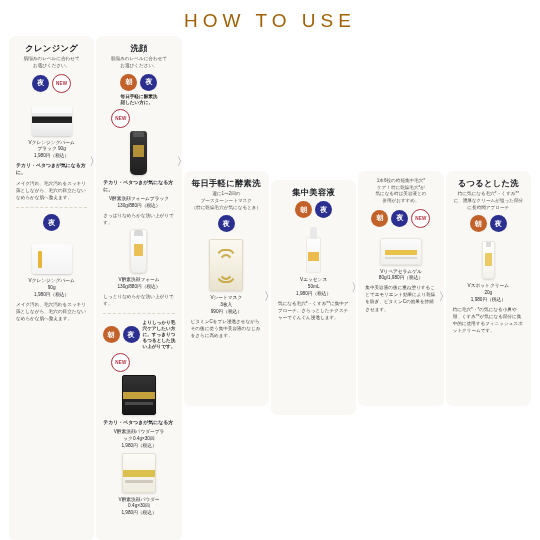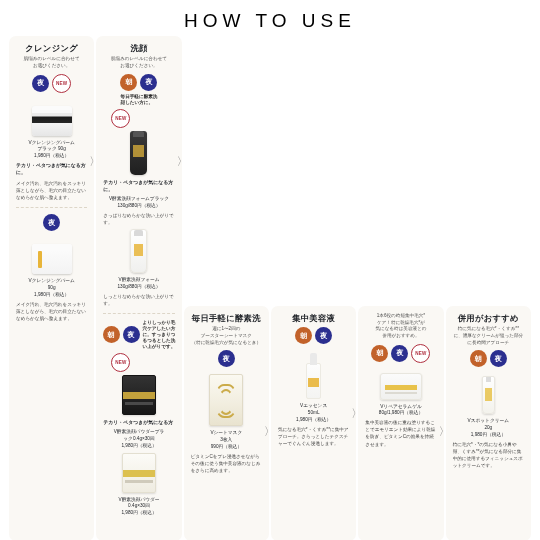--- a/index.html
+++ b/index.html
@@ -14,30 +14,30 @@
     color: #2b2b2b;
     overflow: hidden;
     position: relative;
   }
 
   
   .page-title {
     text-align: center;
     font-size: 19px;
     letter-spacing: 5px;
-    color: #000000;
+    color: #a16207;
     padding-top: 10px;
     padding-bottom: 4px;
     font-weight: 400;
   }
 
   
   .columns {
     display: flex;
-    align-items: flex-end;
+    align-items: center;
     padding: 0 8px;
     box-sizing: border-box;
     width: 540px;
     position: relative;
   }
   .col {
     position: relative;
     box-sizing: border-box;
     flex: 1 1 0;
     padding: 0 1px;
@@ -461,21 +461,21 @@
           <div class="prod-name">Vリペアセラムゲル
 80g/1,980円（税込）</div>
           <div class="prod-desc">集中美容液の後に重ね塗りすることでエモリエント効果により乾燥を防ぎ、ビタミンCの効果を持続させます。</div>
         </div>
       </div>
       <div class="arrow" style="right:-5px; top:120px;">〉</div>
     </div>
 
     <div class="col">
       <div class="card" style="min-height:235px;">
-        <div class="col-title">併用がおすすめ</div>
+        <div class="col-title">るつるとした洗</div>
         <div class="col-sub">特に気になる毛穴*・くすみ**
 に、濃厚なクリームが狙った部分
 に長時間アプローチ</div>
         <div>
           <div class="badge-row">
             <div class="badge morning">朝</div>
             <div class="badge night">夜</div>
           </div>
           <div class="product-wrap" style="min-height:44px;">
             <div class="smalltube">

